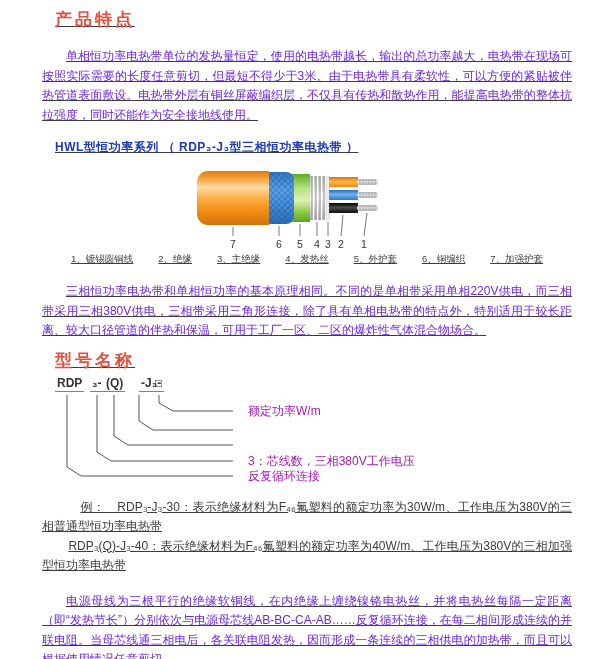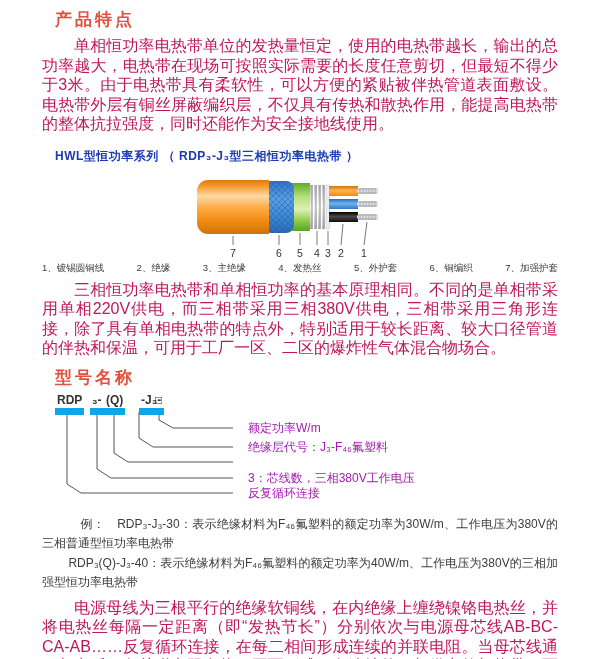--- a/index.html
+++ b/index.html
@@ -4,52 +4,53 @@
 <style>
   * { margin:0; padding:0; box-sizing:border-box; }
   html,body { background:#ffffff; }
   .page {
     position:relative;
     width:600px; height:659px;
     margin:0 auto;
     background:#ffffff;
     font-family:"Liberation Sans","DejaVu Sans",sans-serif;
     color:#3c3c3c;
-    padding:8px 42px 0 42px;
+    padding:8px 28px 0 42px;
     overflow:hidden;
+    text-decoration:underline;
   }
   .red-heading {
     font-size:17px; font-weight:bold; letter-spacing:3px;
     color:#e2503e; margin-left:13px;
   }
   .blue-heading {
     font-size:12px; font-weight:bold; letter-spacing:0.5px;
     color:#1b3ab5; margin:14px 0 0 13px;
   }
   .body-text {
-    font-size:16px; line-height:19.5px; text-align:justify;
-    color:#be185d; margin-top:5px;
+    font-size:12px; line-height:19.5px; text-align:justify;
+    color:#6d28d9; margin-top:16px;
     text-indent:2em;
   }
   .figure { margin-top:10px; }
   .figure svg { display:block; }
   .legend {
-    display:flex; justify-content:space-between; gap:25px;
+    display:flex; justify-content:center; gap:25px;
     font-size:9.5px; color:#3d3d3d; margin-top:1px; white-space:nowrap;
   }
   .section-gap { margin-top:8px; }
   .model-diagram {
     position:relative; height:114px; margin-top:4px;
     font-size:12px; color:#333;
   }
   .model-diagram svg { position:absolute; left:0; top:0; }
   .code-part {
     position:absolute; top:0;
     font-weight:bold; font-size:12px; color:#333;
-    border-bottom:7px solid #0ea5e9; padding:0 2px 1px 2px;
+    border-bottom:1px solid #0ea5e9; padding:0 2px 1px 2px;
   }
   .model-label {
     position:absolute; left:206px; font-size:12px; color:#a21caf;
     line-height:14px; white-space:nowrap;
   }
   .example-text {
     font-size:12px; line-height:19.5px; text-align:justify; color:#3c3c3c;
   }
   .example-1 { margin-top:8px; text-indent:3.2em; }
   .example-2 { margin-top:0; text-indent:2.2em; }
@@ -190,21 +191,20 @@
         <path d="M25,19 V91 L39,100 H191"></path>
       </g>
     </svg>
     <span class="code-part" style="left:13px">RDP</span>
     <span class="code-part" style="left:48px">₃-</span>
     <span class="code-part" style="left:62px">(Q)</span>
     <span class="code-part" style="left:97px">-J₃-</span>
     <span class="code-part" style="left:111px">□</span>
 
     <div class="model-label" style="top:28px">额定功率W/m</div>
-    <div class="model-label" style="top:47px">绝缘层代号：J₃-F₄₆氟塑料</div>
     <div class="model-label" style="top:78px">3：芯线数，三相380V工作电压</div>
     <div class="model-label" style="top:93px">反复循环连接</div>
   </div>
 
   <p class="example-text example-1">例：　RDP₃-J₃-30：表示绝缘材料为F₄₆氟塑料的额定功率为30W/m、工作电压为380V的三相普通型恒功率电热带</p>
   <p class="example-text example-2">RDP₃(Q)-J₃-40：表示绝缘材料为F₄₆氟塑料的额定功率为40W/m、工作电压为380V的三相加强型恒功率电热带</p>
 
   <p class="body-text">电源母线为三根平行的绝缘软铜线，在内绝缘上缠绕镍铬电热丝，并将电热丝每隔一定距离（即“发热节长”）分别依次与电源母芯线AB-BC-CA-AB……反复循环连接，在每二相间形成连续的并联电阻。当母芯线通三相电后，各关联电阻发热，因而形成一条连续的三相供电的加热带，而且可以根据使用情况任意剪切。</p>
 
 </div>

